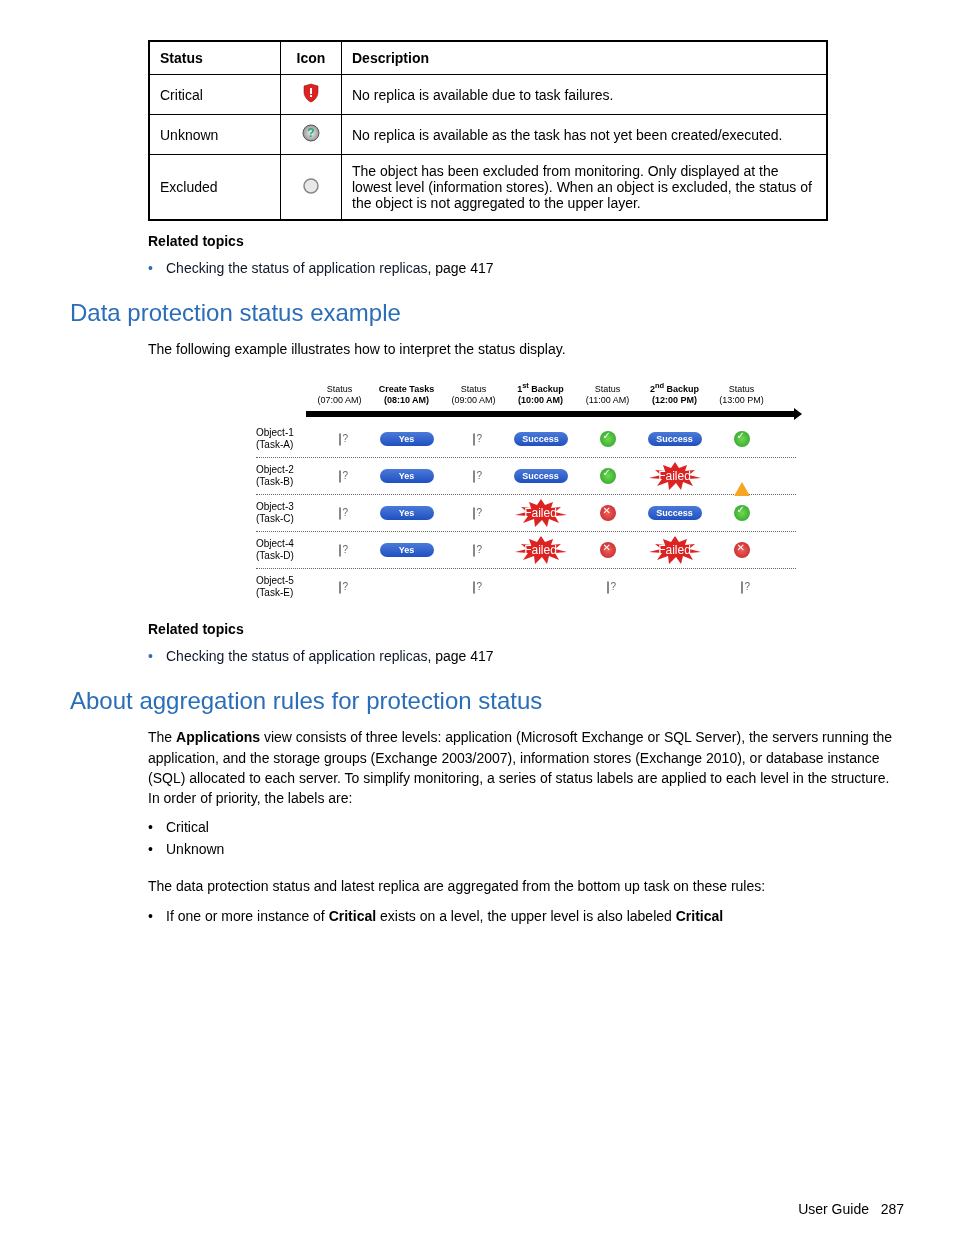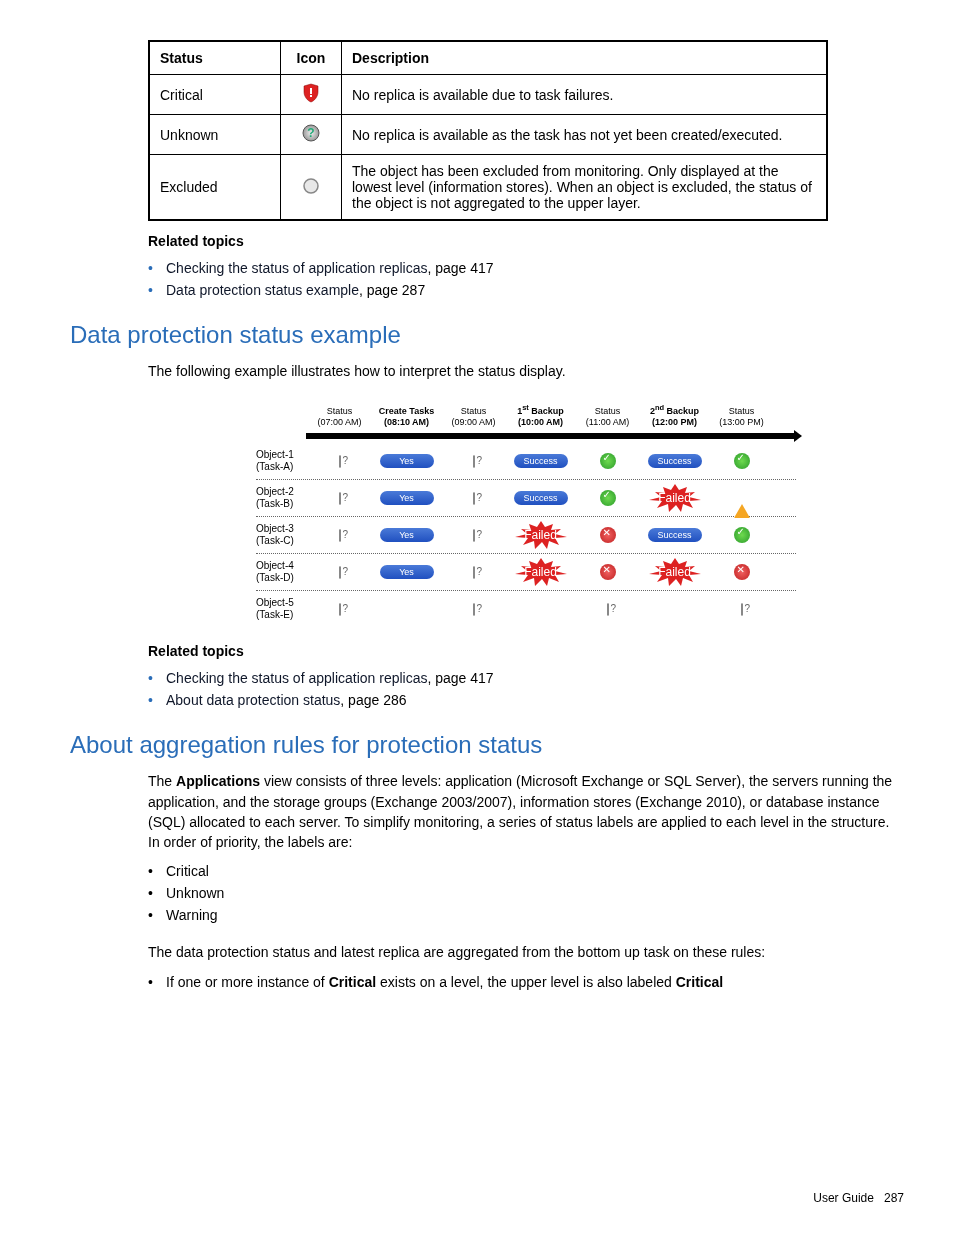--- a/index.html
+++ b/index.html
@@ -68,23 +68,23 @@
   a.doc-link { color: #0f172a; text-decoration: none; }
   h2.section {
     color: #2a6db8;
     font-weight: normal;
     font-size: 24px;
     margin: 20px 0 12px 0;
   }
   p { margin: 8px 0; line-height: 1.45; }
   .footer {
     position: absolute;
-    bottom: 30px;
+    bottom: 18px;
     right: 60px;
-    font-size: 12px;
+    font-size: 14px;
   }
 
   
   .diagram {
     width: 540px;
     margin: 10px auto 16px auto;
     font-size: 10px;
   }
   .diagram-row {
     display: flex;
@@ -94,21 +94,21 @@
   }
   .diagram-row.header { border-bottom: none; height: 40px; align-items: flex-end; font-size: 9px;}
   .diagram-row:last-child { border-bottom: none; }
   .dcell { flex: 0 0 67px; text-align: center; position: relative;}
   .dcell.obj { flex: 0 0 50px; text-align: left; line-height: 1.2;}
   .dhead { line-height: 1.2; padding-bottom: 4px;}
   .pill {
     display: inline-block;
     background: linear-gradient(#4a7ad8, #2050c0);
     color: #fff;
-    font-weight: normal;
+    font-weight: bold;
     font-size: 9px;
     border-radius: 10px;
     padding: 2px 8px;
     min-width: 38px;
     text-align: center;
   }
   .burst {
     display: inline-block;
     position: relative;
     width: 48px; height: 18px;
@@ -177,21 +177,20 @@
               </svg>
           </td>
           <td>The object has been excluded from monitoring. Only displayed at the lowest level (information stores). When an object is excluded, the status of the object is not aggregated to the upper layer.</td>
         </tr>
       </tbody>
     </table>
 
     <div class="related-heading">Related topics</div>
     <ul class="bullet-list">
       <li><a class="doc-link">Checking the status of application replicas</a><span>, page 417</span></li>
-      <li><a class="doc-link">Data protection status example</a><span>, page 287</span></li>
     </ul>
   </div>
 
   <h2 class="section">Data protection status example</h2>
   <div class="content-indent">
     <p>The following example illustrates how to interpret the status display.</p>
 
     <div class="diagram">
       <div class="diagram-row header">
         <div class="dcell obj"></div>
@@ -262,31 +261,29 @@
             <div class="dcell"><span class="stat-unk"></span></div>
             <div class="dcell"></div>
             <div class="dcell"><span class="stat-unk"></span></div>
           </div>
         </div>
     </div>
 
     <div class="related-heading">Related topics</div>
     <ul class="bullet-list">
       <li><a class="doc-link">Checking the status of application replicas</a><span>, page 417</span></li>
-      <li><a class="doc-link">About data protection status</a><span>, page 286</span></li>
     </ul>
   </div>
 
   <h2 class="section">About aggregation rules for protection status</h2>
   <div class="content-indent">
     <p><span>The </span><b>Applications</b><span> view consists of three levels: application (Microsoft Exchange or SQL Server), the servers running the application, and the storage groups (Exchange 2003/2007), information stores (Exchange 2010), or database instance (SQL) allocated to each server. To simplify monitoring, a series of status labels are applied to each level in the structure. In order of priority, the labels are:</span></p>
     <ul class="bullet-list black">
       <li>Critical</li>
       <li>Unknown</li>
-      <li>Warning</li>
     </ul>
     <p>The data protection status and latest replica are aggregated from the bottom up task on these rules:</p>
     <ul class="bullet-list black">
       <li><span>If one or more instance of </span><b>Critical</b><span> exists on a level, the upper level is also labeled </span><b>Critical</b></li>
     </ul>
   </div>
 
   <div class="footer">
     <span>User Guide</span>&nbsp;&nbsp;&nbsp;<span>287</span>
   </div>

